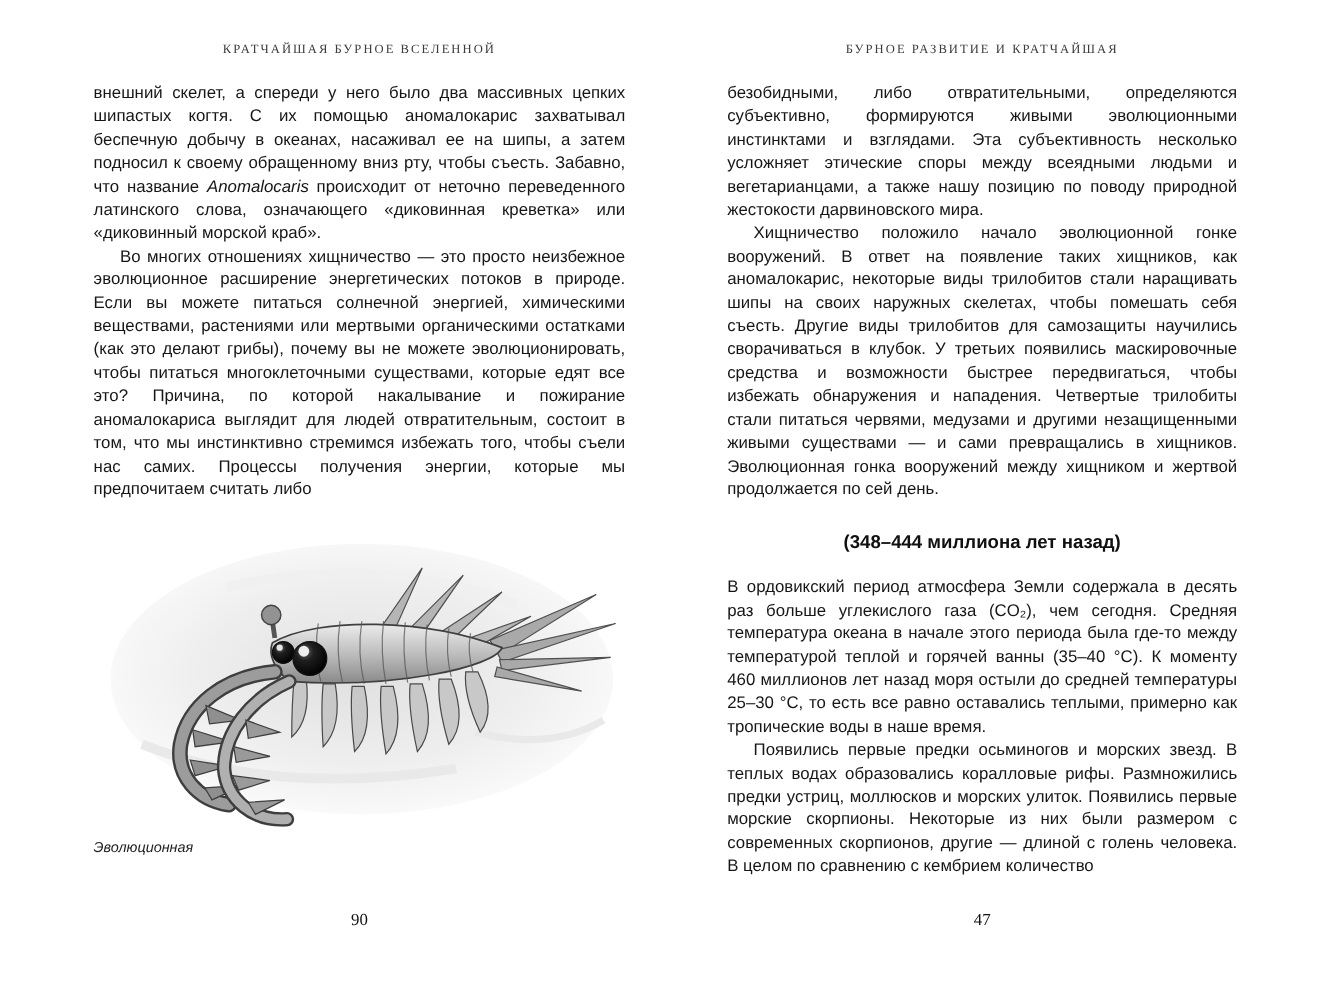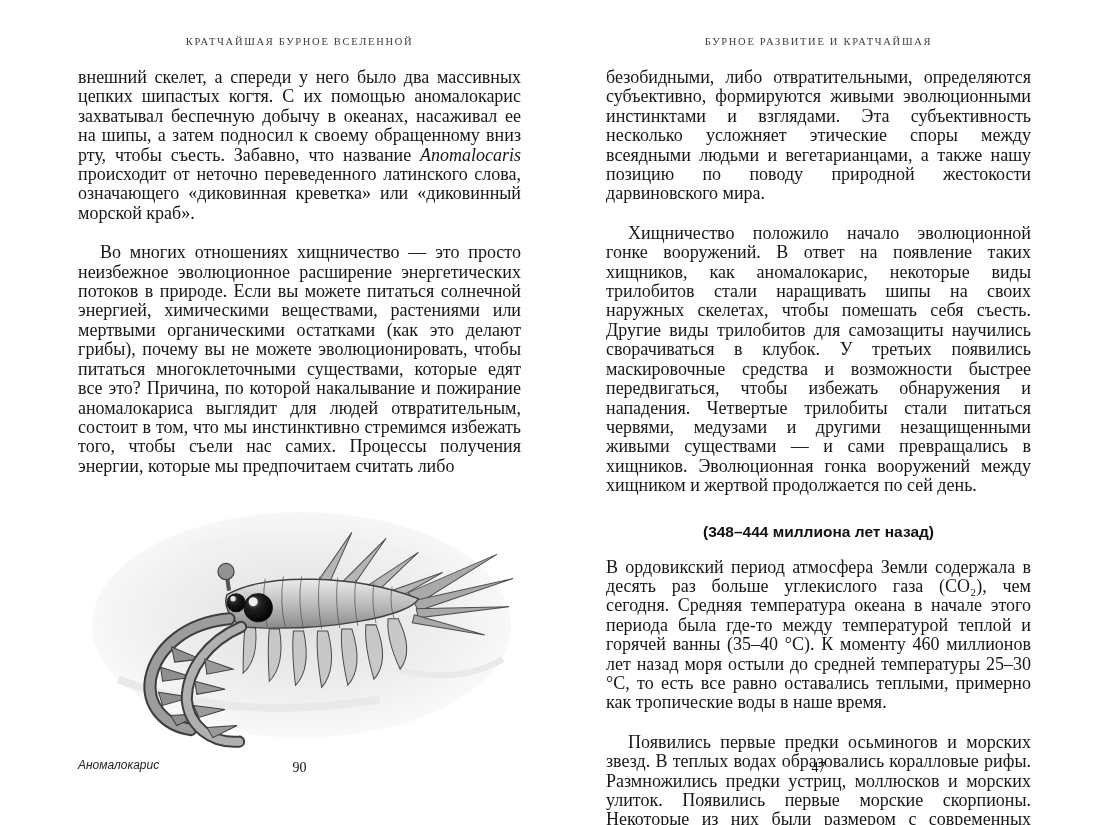--- a/index.html
+++ b/index.html
@@ -26,28 +26,28 @@
   .running-header {
     text-align: center;
     font-family: "Liberation Serif", serif;
     font-size: 10.5px;
     letter-spacing: 1.7px;
     color: #3c3c3c;
     margin-bottom: 21px;
     white-space: nowrap;
   }
   .body-text {
-    font-family: Liberation Serif, serif;
-    font-size: 18px;
+    font-family: Liberation Sans, sans-serif;
+    font-size: 14px;
     line-height: 19.4px;
     text-align: justify;
     margin: 0;
     color: #161616;
   }
-  .indent { text-indent: 22px; margin-top: 20px; }
+  .indent { text-indent: 22px; }
 
   figure.illustration {
     margin: 20px 0 0 0;
     padding: 0;
   }
   figure.illustration svg {
     display: block;
     width: 100%;
     height: auto;
   }
@@ -171,21 +171,21 @@
           <path d="M128,230 L158,228 L134,240 Z"></path>
         </g>
 
         <line x1="150" y1="94" x2="148" y2="80" stroke="#555" stroke-width="4"></line>
         <circle cx="147" cy="75" r="8" fill="#939393" stroke="#444" stroke-width="1.2"></circle>
         <circle cx="157" cy="106" r="9" fill="url(#eyeg)" stroke="#111" stroke-width="1"></circle>
         <circle cx="154" cy="102" r="2.6" fill="#ffffff" opacity="0.85"></circle>
         <circle cx="179" cy="111" r="14" fill="url(#eyeg)" stroke="#111" stroke-width="1"></circle>
         <circle cx="174" cy="105" r="4.5" fill="#ffffff" opacity="0.9"></circle>
       </svg>
-      <figcaption class="caption">Аномалокарис</figcaption>
+      <figcaption class="caption">Эволюционная</figcaption>
     </figure>
 
     <div class="page-number">90</div>
   </section>
 
   <section class="page" id="page-right">
     <div class="running-header">БУРНОЕ РАЗВИТИЕ И КРАТЧАЙШАЯ</div>
 
     <p class="body-text">безобидными, либо отвратительными, определяются субъективно, формируются живыми эволюционными инстинктами и взглядами. Эта субъективность несколько усложняет этические споры между всеядными людьми и вегетарианцами, а также нашу позицию по поводу природной жестокости дарвиновского мира.</p>
     <p class="body-text indent">Хищничество положило начало эволюционной гонке вооружений. В ответ на появление таких хищников, как аномалокарис, некоторые виды трилобитов стали наращивать шипы на своих наружных скелетах, чтобы помешать себя съесть. Другие виды трилобитов для самозащиты научились сворачиваться в клубок. У третьих появились маскировочные средства и возможности быстрее передвигаться, чтобы избежать обнаружения и нападения. Четвертые трилобиты стали питаться червями, медузами и другими незащищенными живыми существами — и сами превращались в хищников. Эволюционная гонка вооружений между хищником и жертвой продолжается по сей день.</p>

